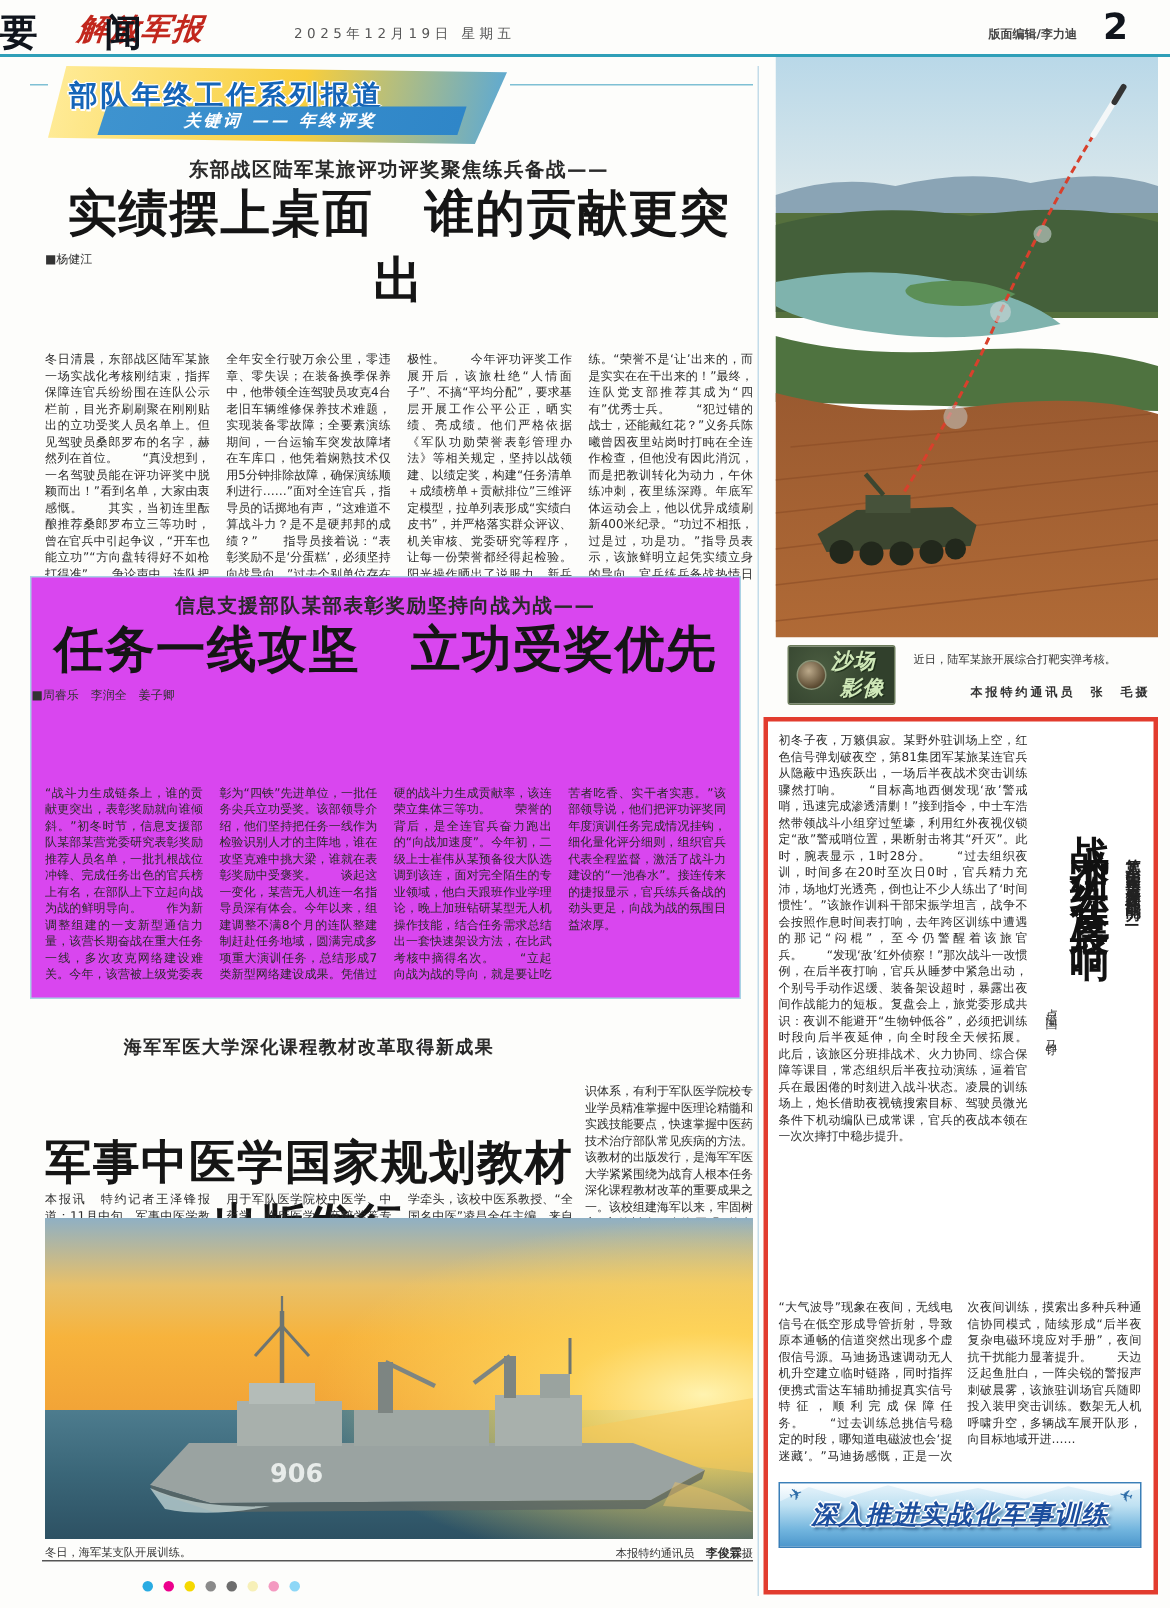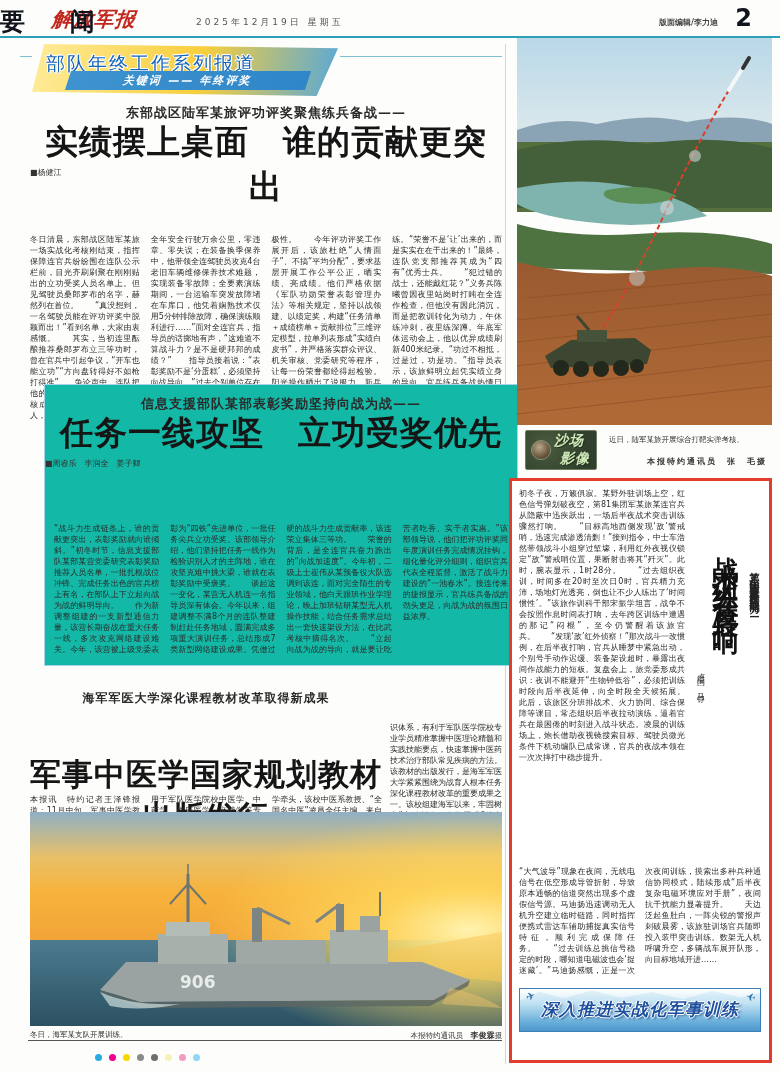--- a/index.html
+++ b/index.html
@@ -20,21 +20,21 @@
   .editor-note { position:absolute; right:62px; top:17px; font-size:8px; color:#444; font-weight:bold; }
   .page-num { position:absolute; right:28px; top:4px; font-size:24px; font-weight:900; color:#10151d; }
   .head-rule { position:absolute; left:0; top:36px; width:780px; height:2px; background:#2f9fb8; }
   .v-divider { position:absolute; left:505px; top:44px; width:1px; height:1020px; background:#c3dcE9; }
 
   
   .series-banner { position:absolute; left:32px; top:44px; width:306px; height:52px;
     background:linear-gradient(100deg,#ffec9a 0%,#f8ce3c 55%,#58a8d8 100%);
     clip-path:polygon(4% 0, 100% 8%, 93% 100%, 0 92%);
     box-shadow:0 1px 3px rgba(0,0,0,.25); }
-  .series-l1 { position:absolute; left:14px; top:7px; font-size:19px; font-weight:400;
+  .series-l1 { position:absolute; left:14px; top:7px; font-size:19px; font-weight:700;
     color:#1565b8; letter-spacing:2px;
     text-shadow:1px 0 #fff,-1px 0 #fff,0 1px #fff,0 -1px #fff,1px 1px #fff,-1px -1px #fff;text-align:right; }
   .series-l2 { position:absolute; left:36px; top:27px; width:240px; height:19px;
     background:linear-gradient(90deg,#3e93cf,#2f86c8); transform:skewX(-18deg);
     color:#fff; font-size:11px; font-weight:bold; text-align:center; line-height:19px;
     letter-spacing:2px; }
   .series-tail { position:absolute; left:340px; top:56px; width:162px; height:1px; background:#7fc0d4; }
   .series-tail-l { position:absolute; left:20px; top:56px; width:12px; height:1px; background:#7fc0d4; }
 
   
@@ -45,22 +45,22 @@
     overflow:hidden;margin-top:48px; }
 
   
   #a1-kicker { position:absolute; left:30px; top:104px; width:472px; font-size:13px; letter-spacing:1px; }
   #a1-headline { position:absolute; left:30px; top:120px; width:472px; font-size:33px; letter-spacing:1px; }
   #a1-byline { position:absolute; left:30px; top:167px; width:472px; font-size:8px; }
   #a1-body { position:absolute; left:30px; top:186px; width:472px; height:192px;
     column-count:4; column-gap:11px; }
 
   
-  #a2-box { position:absolute; left:44px; top:384px; width:474px; height:282px;
-    border:1px solid #a9d2e4; background:#14b8a6; }
+  #a2-box { position:absolute; left:20px; top:384px; width:474px; height:282px;
+    border:1px solid #a9d2e4; background:#d946ef; }
   #a2-kicker { position:absolute; left:0; top:10px; width:100%; font-size:13px; letter-spacing:1px; }
   #a2-headline { position:absolute; left:0; top:26px; width:100%; font-size:33px; letter-spacing:1px; }
   #a2-byline { position:absolute; left:0; top:73px; width:100%; font-size:8px; }
   #a2-body { position:absolute; left:9px; top:90px; width:454px; height:182px;
     column-count:4; column-gap:11px; }
 
   
   #a3 { position:absolute; left:30px; top:672px; width:472px; height:360px; }
   #a3-side { position:absolute; right:0; top:2px; width:112px; height:134px; }
   #a3-kicker { position:absolute; left:0; top:18px; width:352px; font-size:12px; letter-spacing:1px; }
@@ -107,21 +107,21 @@
     letter-spacing:2px; margin-left:2px; }
   #feat-bottom { margin-top:6px; height:116px; column-count:2; column-gap:10px;
     font-size:8px; line-height:11px; text-align:justify; color:#2b2b2b; overflow:hidden; }
   #feat-banner { position:relative; margin-top:6px; height:44px;
     background:linear-gradient(180deg,#e8f4fb 0%,#bfe1f2 35%,#6fb3dd 75%,#4d97cc 100%);
     border:1px solid #3a7fb8; overflow:hidden; }
   #feat-banner .ridge { position:absolute; left:0; top:0; width:100%; height:12px;
     background:linear-gradient(180deg,#ffffff,#dceef8); clip-path:polygon(0 100%,8% 20%,18% 80%,30% 10%,42% 75%,55% 25%,68% 85%,80% 15%,92% 70%,100% 30%,100% 0,0 0); }
   #feat-banner .slogan { position:absolute; left:0; top:9px; width:100%; text-align:center;
     font-size:17px; font-weight:900; font-style:italic; color:#1d4f9e; letter-spacing:1px;
-    text-shadow:1px 0 #fff,-1px 0 #fff,0 1px #fff,0 -1px #fff,2px 2px 2px rgba(0,40,90,.45); }
+    text-shadow:1px 0 #fff,-1px 0 #fff,0 1px #fff,0 -1px #fff,2px 2px 2px rgba(0,40,90,.45);text-decoration:underline; }
   .jet { position:absolute; font-size:11px; color:#2e6da8; }
   .jet1 { left:6px; top:1px; transform:rotate(-20deg); }
   .jet2 { right:5px; top:2px; transform:rotate(15deg) scaleX(-1); }
 </style>
 </head>
 <body>
 
 <div id="page">
 
   <div class="masthead">解放军报</div>

